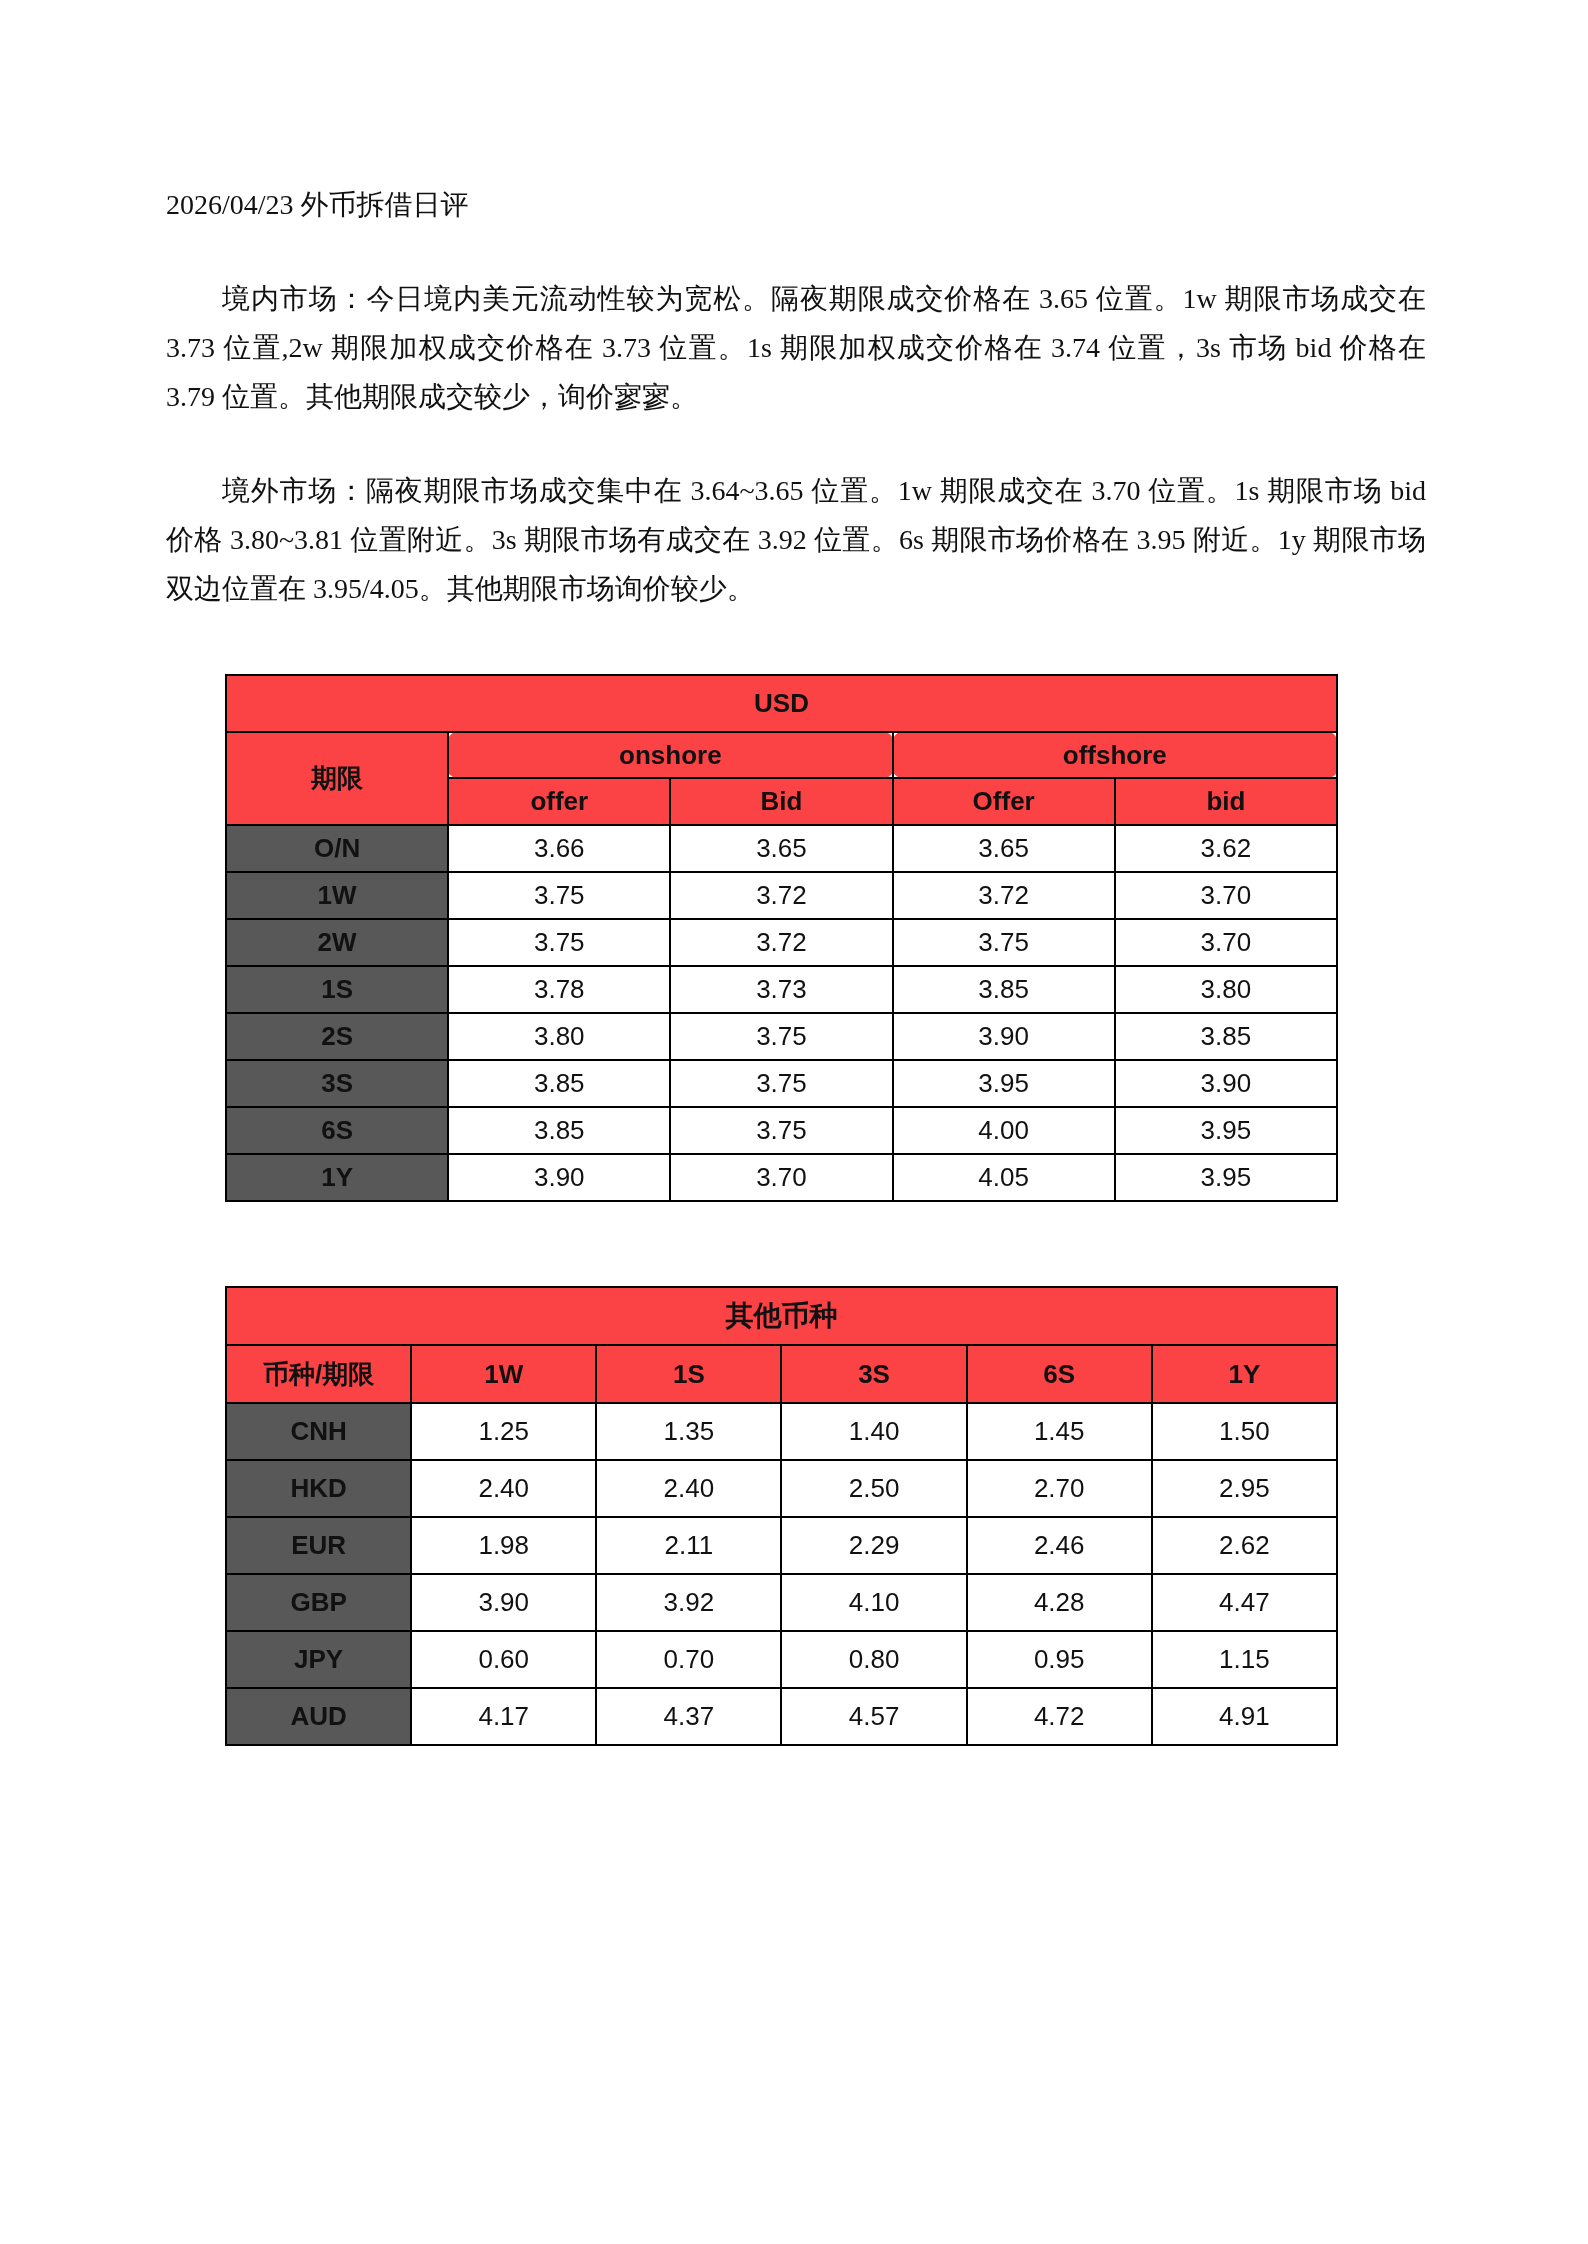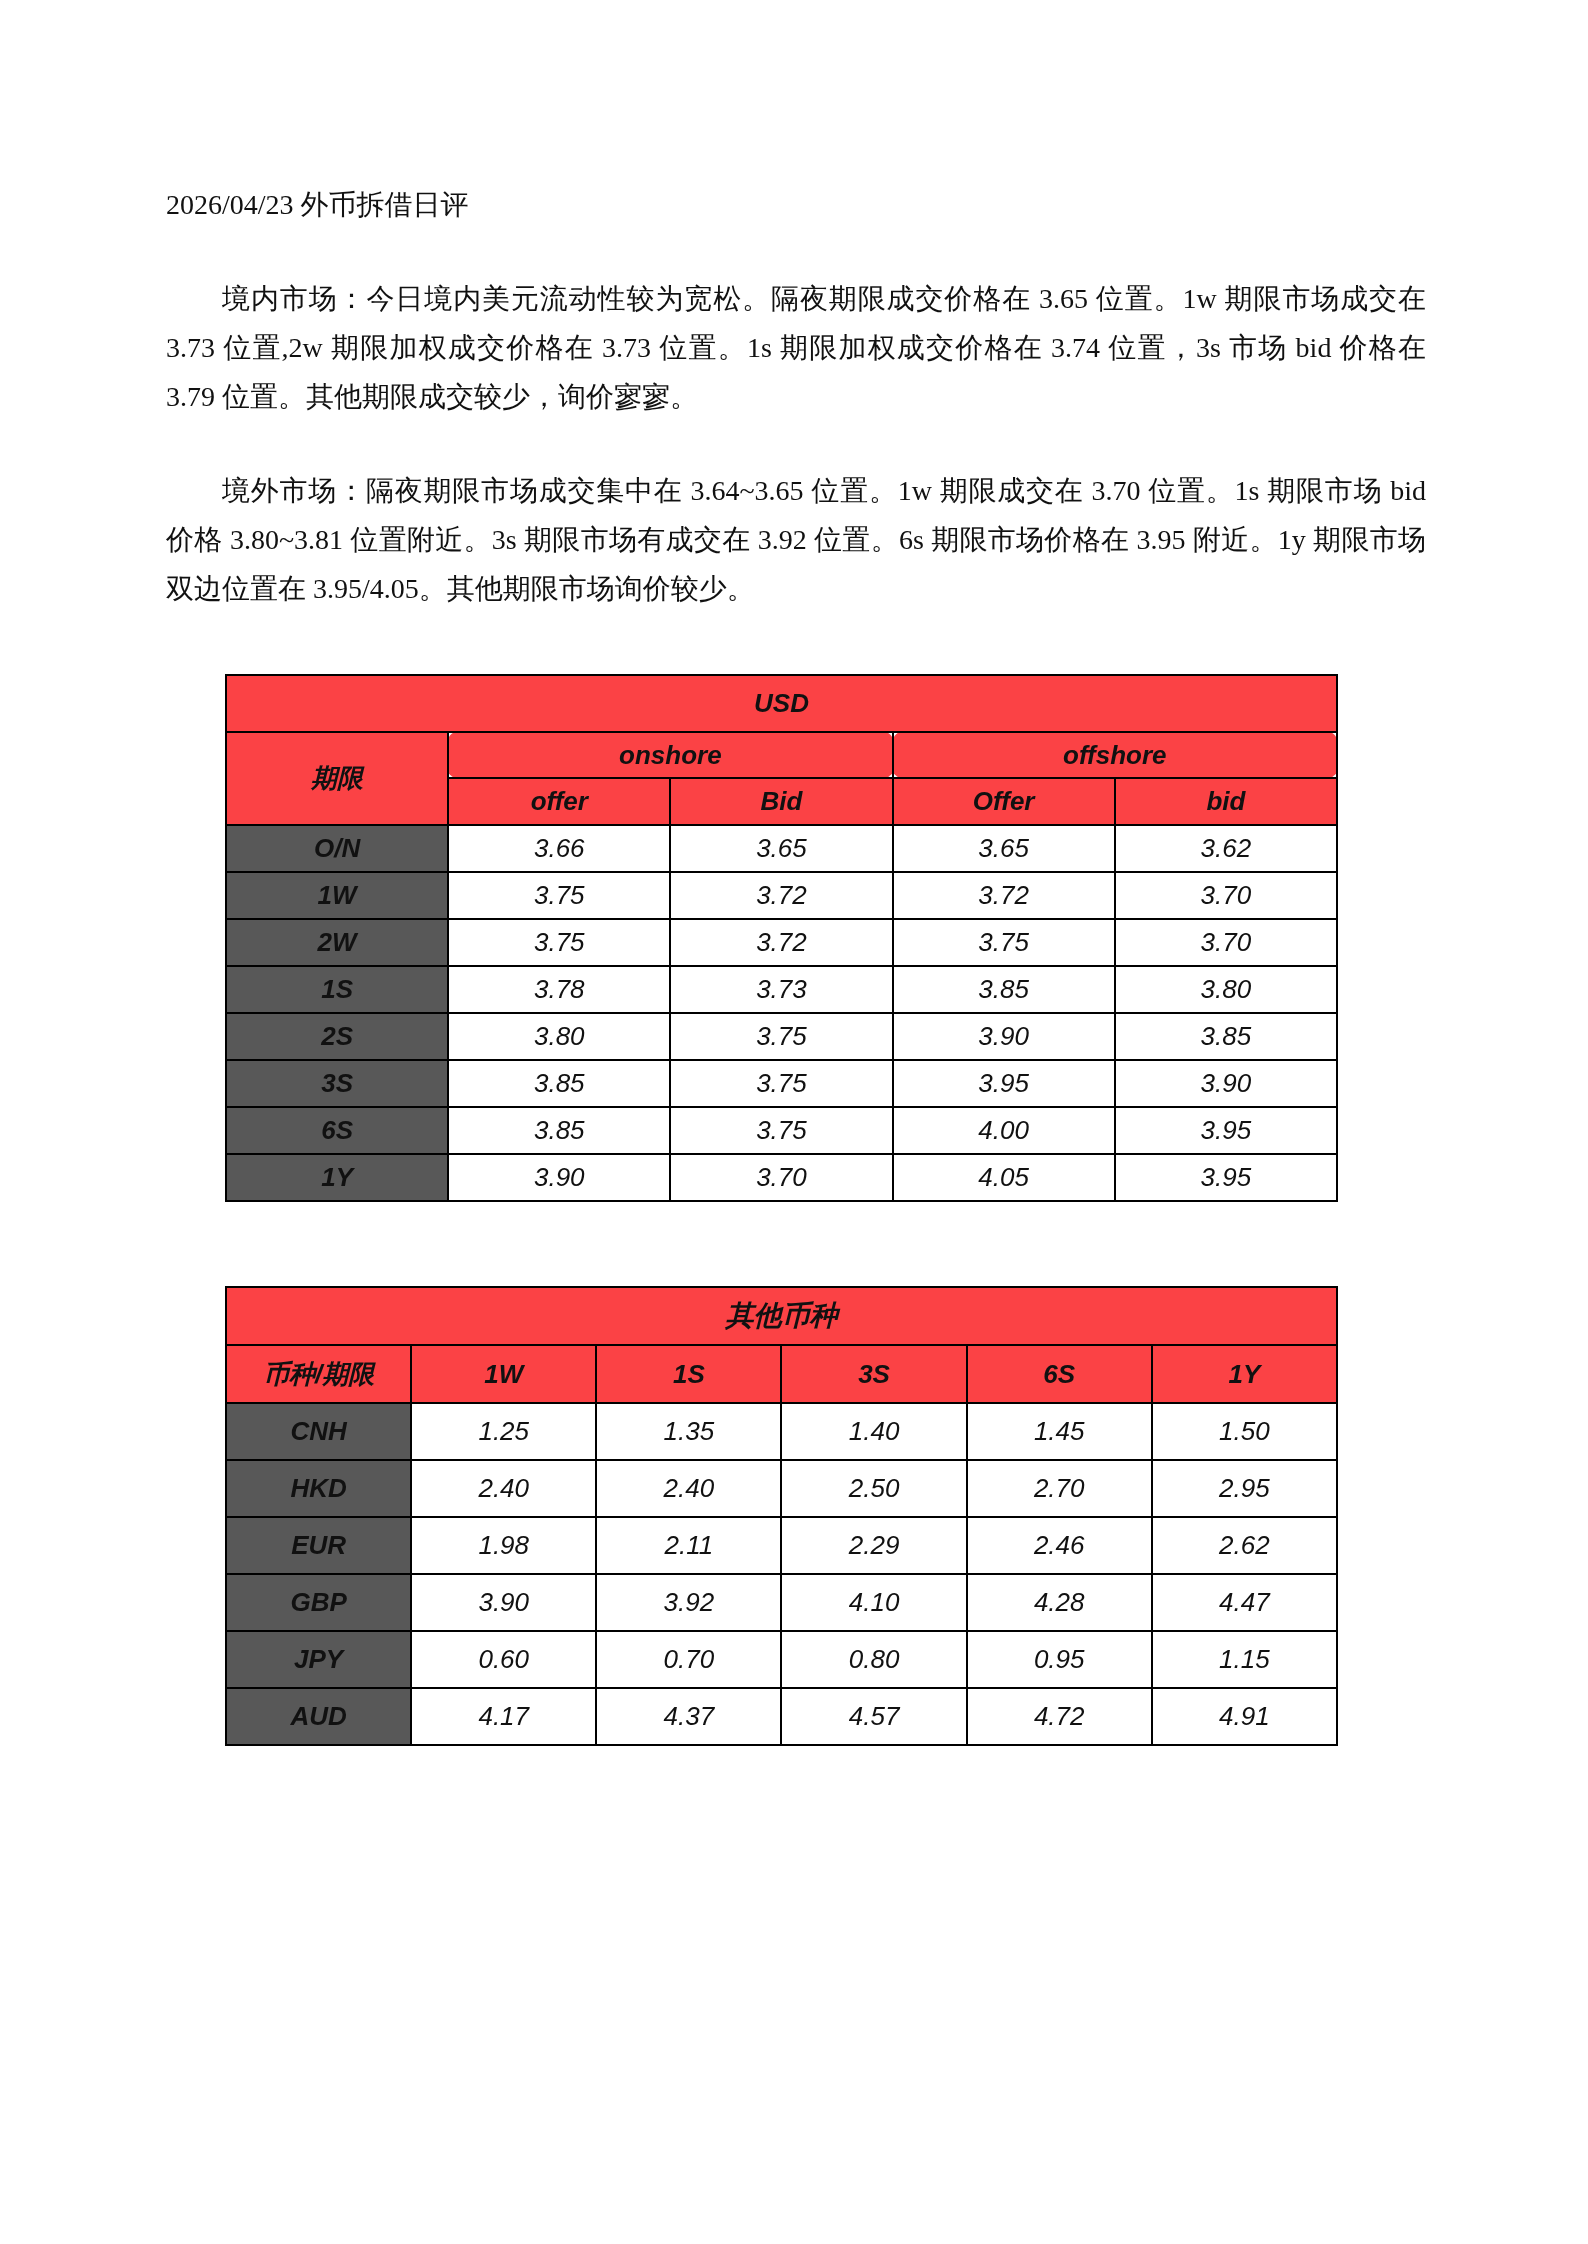--- a/index.html
+++ b/index.html
@@ -20,21 +20,20 @@
     font-size:28px;line-height:49px;
     text-indent:2em;margin:0;
     text-align:justify;
   }
   .para.first{margin-top:48px;}
   .para.second{margin-top:45px;}
   table.rates{
     border-collapse:collapse;table-layout:fixed;
     width:1113px;margin-left:59px;
     font-family:"Liberation Sans","DejaVu Sans",sans-serif;
-    font-style:italic;
   }
   table.usd{margin-top:61px;}
   table.other{margin-top:84px;}
   table.rates td{
     border:2px solid #000000;
     text-align:center;vertical-align:middle;
     font-size:26px;color:#111111;
     overflow:hidden;white-space:nowrap;
   }
   td.red{background:#FB4245;color:#ffffff;font-weight:bold;}

